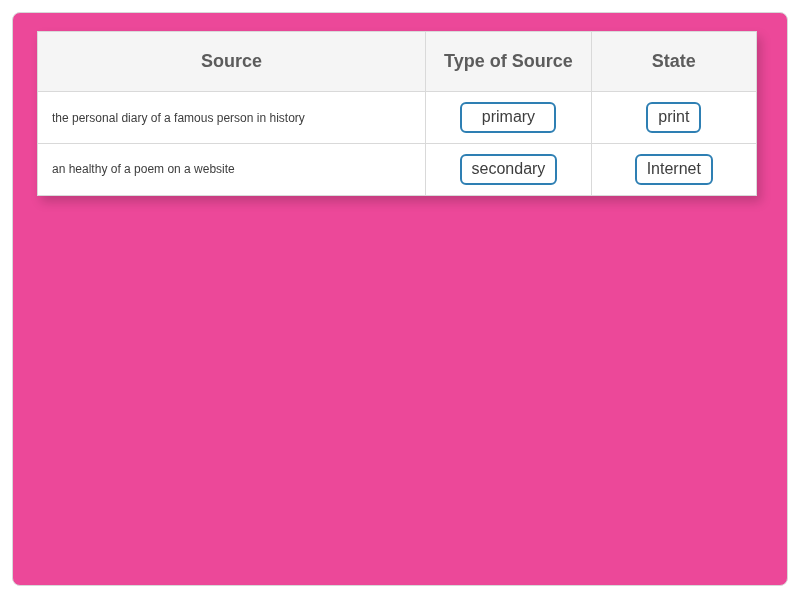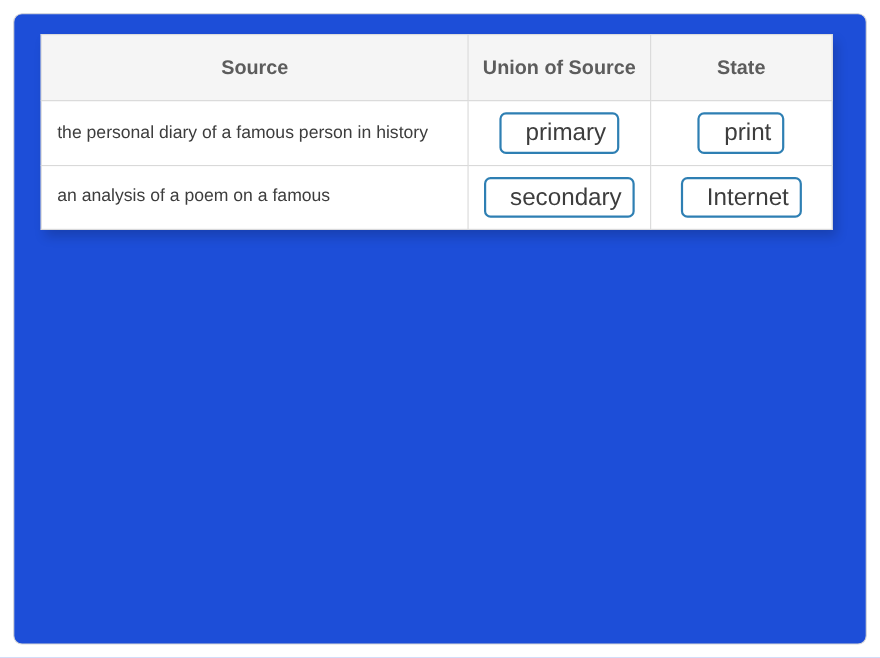--- a/index.html
+++ b/index.html
@@ -12,21 +12,21 @@
       background: #ffffff;
       padding: 12px;
       width: 800px;
       height: 598px;
     }
     .outer-panel {
       width: 100%;
       height: 100%;
       border: 1px solid #d8d8d8;
       border-radius: 8px;
-      background: #1d4ed8;
+      background: #ec4899;
       padding: 18px 24px 24px 24px;
       display: flex;
       align-items: flex-start;
       justify-content: flex-start;
     }
     .table-wrap {
       width: 720px;
       box-shadow: 4px 6px 10px rgba(0,0,0,0.18);
       background: #ffffff;
     }
@@ -47,71 +47,71 @@
       padding: 18px 10px;
       font-size: 18px;
       line-height: 1.3;
     }
     col.c-source { width: 54%; }
     col.c-type   { width: 23%; }
     col.c-medium { width: 23%; }
     td.source-cell {
       padding: 12px 14px;
       color: #3d3d3d;
-      font-size: 16px;
+      font-size: 12px;
       line-height: 1.35;
       text-align: left;
     }
     td.answer-cell {
       text-align: center;
       padding: 10px 6px;
     }
     .chip {
       display: inline-block;
       border: 2.5px solid #2e7fb3;
       border-radius: 6px;
-      padding: 4px 10px 5px 22px;
+      padding: 4px 10px 5px 10px;
       color: #3d3d3d;
-      font-size: 22px;
+      font-size: 16px;
       line-height: 1.1;
       background: #ffffff;
       cursor: pointer;
     }
     .chip.wide { min-width: 96px; }
   </style>
 </head>
 <body>
 
 <div class="outer-panel">
   <div class="table-wrap">
     <table>
       <colgroup>
         <col class="c-source">
           <col class="c-type">
           <col class="c-medium">
       </colgroup>
       <thead>
         <tr>
           <th>Source</th>
-          <th>Union of Source</th>
+          <th>Type of Source</th>
           <th>State</th>
         </tr>
       </thead>
       <tbody>
         <tr>
           <td class="source-cell">the personal diary of a famous person in history</td>
           <td class="answer-cell">
             <span class="chip wide">primary</span>
           </td>
           <td class="answer-cell">
             <span class="chip">print</span>
           </td>
         </tr>
         <tr>
-          <td class="source-cell">an analysis of a poem on a famous</td>
+          <td class="source-cell">an healthy of a poem on a website</td>
           <td class="answer-cell">
             <span class="chip wide">secondary</span>
           </td>
           <td class="answer-cell">
             <span class="chip">Internet</span>
           </td>
         </tr>
       </tbody>
     </table>
   </div>

